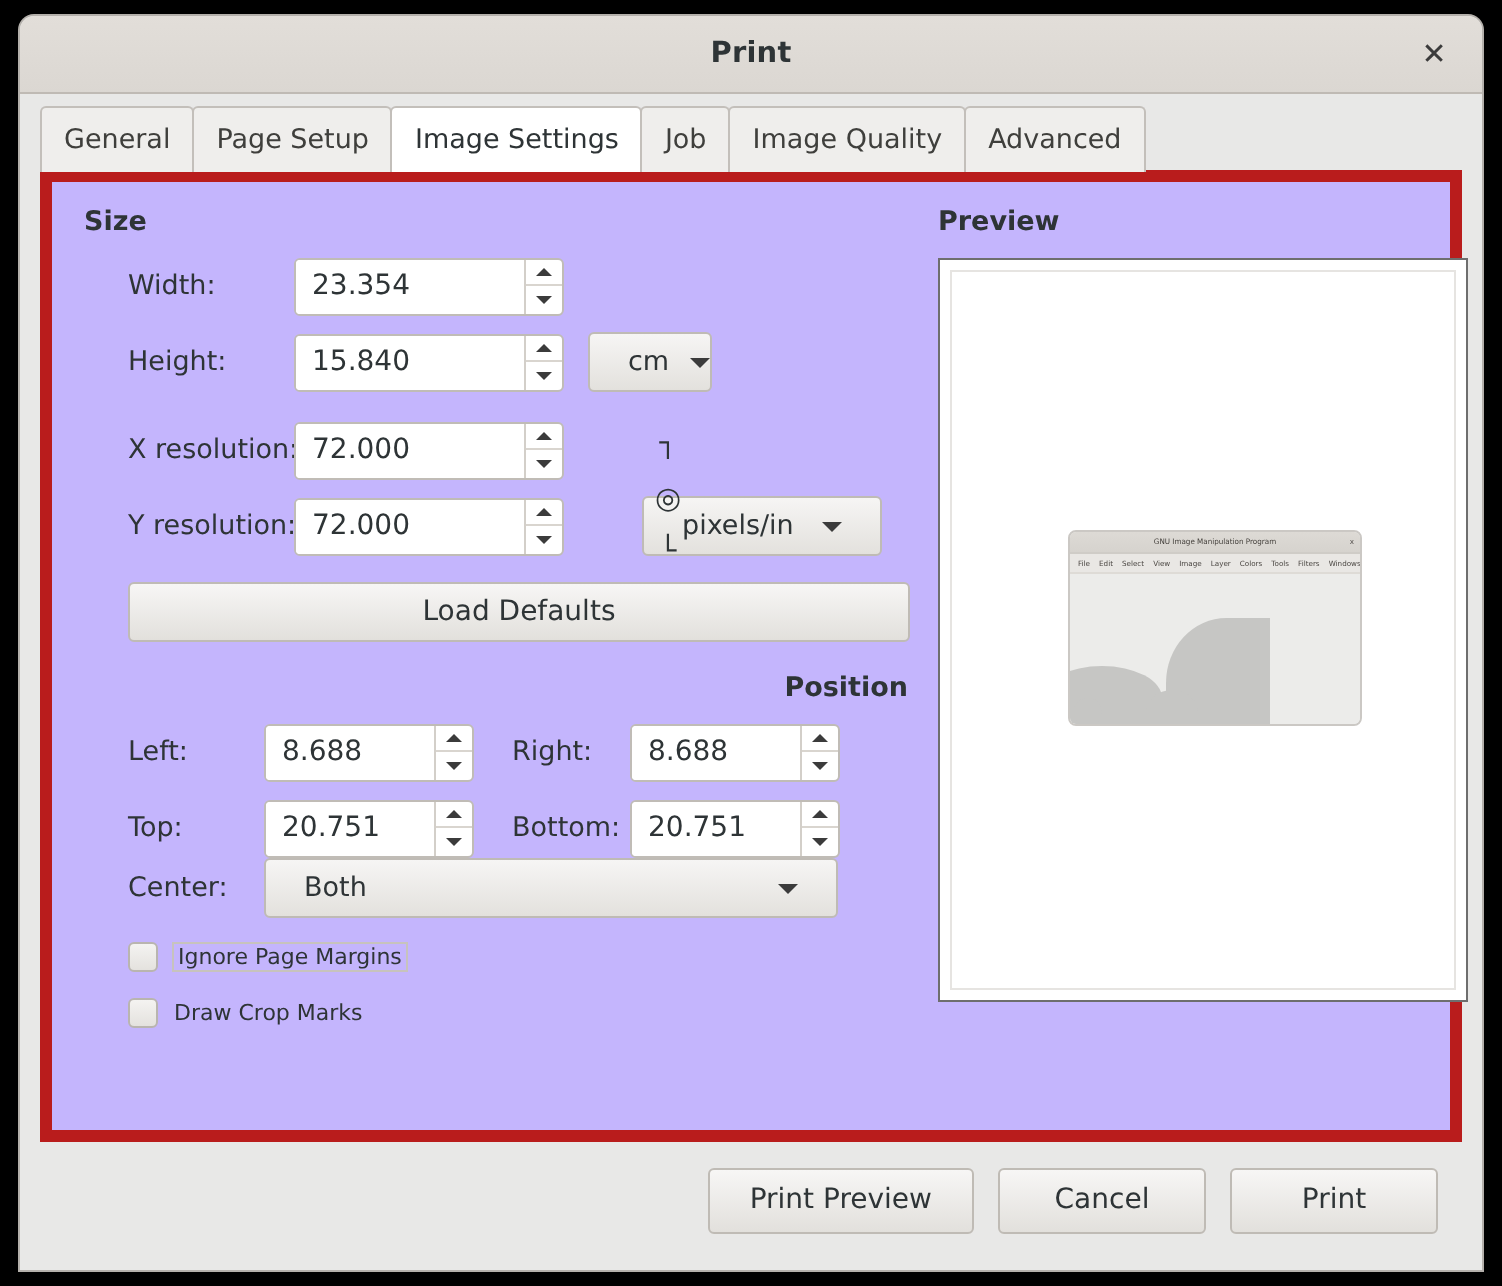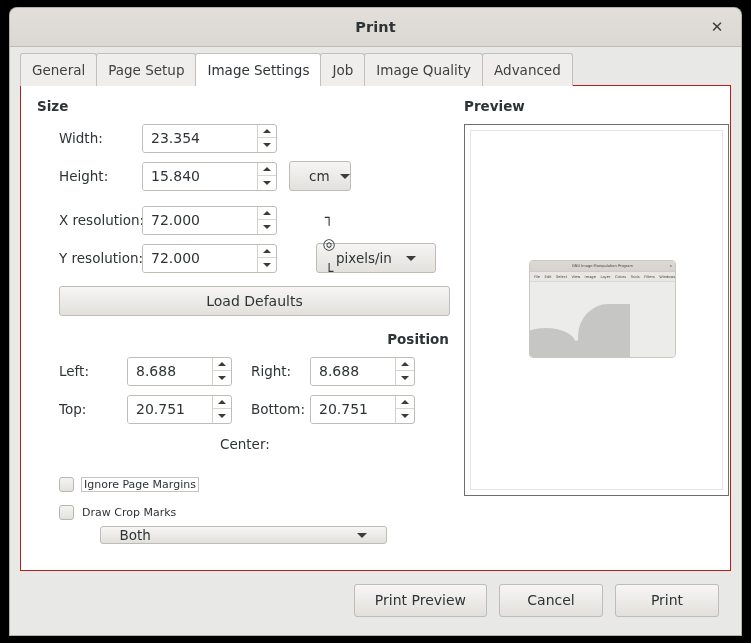--- a/index.html
+++ b/index.html
@@ -91,22 +91,22 @@
   .tab.active {
     background: #ffffff;
     color: #2e3436;
     height: 28px;
     position: relative;
     z-index: 3;
   }
 
   #tabpage {
     flex: 1 1 auto;
-    background: #ffffff;
-    border: 1px solid #b91c1c;
+    background: #c4b5fd;
+    border: 6px solid #b91c1c;
     margin-top: -1px;
     position: relative;
     min-height: 0;
   }
 
   
   #cols {
     display: flex;
     height: 100%;
     padding: 12px 14px 10px 16px;
@@ -501,21 +501,21 @@
                 <div>
                     <span class="tri up"></span>
                   </div>
                 <div>
                     <span class="tri down"></span>
                   </div>
               </div>
             </div>
           </div>
 
-          <div class="row" style="margin-top:13px;flex-direction:column;">
+          <div class="row" style="margin-top:2px;">
             <span class="lbl w2">Center:</span>
             <div class="combo" style="width:287px;">
               <span class="ctext">Both</span>
               <span class="caret"></span>
             </div>
           </div>
 
           <div class="chkrow">
             <span class="chkbox"></span>
             <span class="chklabel focused">Ignore Page Margins</span>

